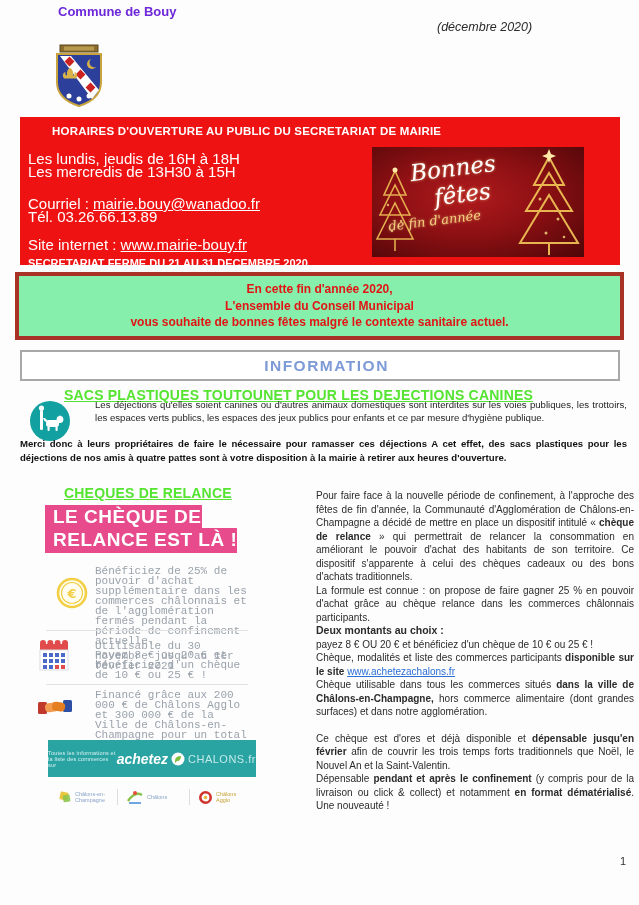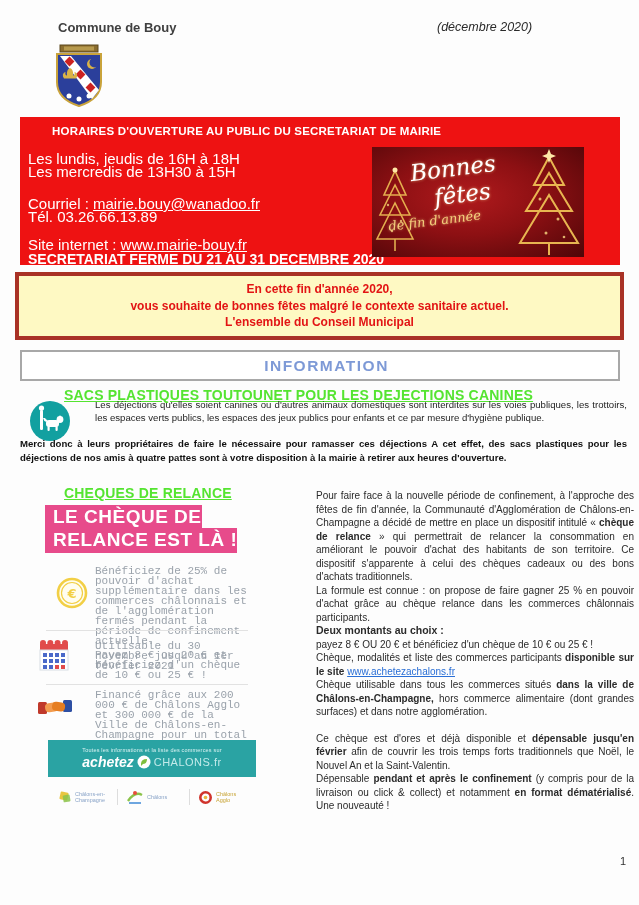--- a/index.html
+++ b/index.html
@@ -3,46 +3,46 @@
 <meta charset="utf-8">
 <style>
   * { margin:0; padding:0; box-sizing:border-box; }
   html,body { width:639px; height:905px; }
   body { font-family:"Liberation Sans", sans-serif; background:#fdfdfd; position:relative; overflow:hidden; color:#222; }
   .abs { position:absolute; }
   .b { font-weight:bold; }
   .lnk { color:#2a6fd6; text-decoration:underline; }
 
   
-  #commune-title { left:58px; top:20px; font-size:13px; font-weight:bold; color:#404040; }
+  #commune-title { left:58px; top:4px; font-size:13px; font-weight:bold; color:#6d28d9; }
   #issue-date { left:437px; top:20px; font-size:12.5px; font-style:italic; color:#2a2a2a; }
   #coat { left:52px; top:44px; }
 
   
   #red-box { left:20px; top:117px; width:600px; height:148px; background:#ee1212; color:#fff; }
   #red-box .rb-title { position:absolute; left:8px; top:8px; font-size:11.5px; font-weight:bold; letter-spacing:.2px;margin-left:24px; }
   .rb-line { position:absolute; left:8px; font-size:15px; }
   #rb-h1 { top:33px; } #rb-h2 { top:46px; }
   #rb-mail { top:78px; } #rb-tel { top:91px; }
   #rb-site { top:119px; }
-  #rb-closure { top:134px; font-weight:bold; text-decoration:underline; font-size:14px; }
+  #rb-closure { top:140px; font-weight:bold; text-decoration:underline; font-size:11px; }
   .wlink { color:#fff; text-decoration:underline; cursor:pointer; }
 
   
   #xmas { left:352px; top:30px; width:212px; height:110px; overflow:hidden;
           background:radial-gradient(ellipse at 45% 45%, #b01a1d 0%, #8d1013 45%, #4e0608 100%); }
   .xmas-txt { position:absolute; font-family:"DejaVu Serif", serif; font-style:italic; color:#fff;
               text-shadow:0 0 3px rgba(255,220,150,.7); }
   #xm-l1 { left:38px; top:8px; font-size:23px; transform:rotate(-7deg); }
   #xm-l2 { left:62px; top:34px; font-size:23px; transform:rotate(-7deg); }
   #xm-l3 { left:16px; top:66px; font-size:13px; color:#f3cf7c; transform:rotate(-7deg); }
   .xm-tree { position:absolute; }
 
   
-  #greet-box { left:15px; top:272px; width:609px; height:68px; background:#fef9c3; border:4px solid #a93226;
+  #greet-box { left:15px; top:272px; width:609px; height:68px; background:#86efac; border:4px solid #a93226;
                display:flex; flex-direction:column; justify-content:center; align-items:center; }
   #greet-box p { color:#e21414; font-weight:bold; font-size:12px; line-height:16.5px; text-align:center; }
 
   
   #info-box { left:20px; top:350px; width:600px; height:31px; border:2px solid #a8a8a8; background:#fff;
               display:flex; align-items:center; justify-content:center; }
   #info-box span { color:#7d99d6; font-weight:bold; font-size:15.5px; letter-spacing:1.5px;padding-left:13px; }
 
   
   .green-head { color:#55e431; font-weight:bold; font-size:14px; text-decoration:underline; letter-spacing:.2px;padding-left:44px; }
@@ -62,21 +62,21 @@
   .lc-text { position:absolute; width:156px; font-size:11px; line-height:10px; color:#9aa2ab;font-family:Liberation Mono, monospace; }
   .lc-text p + p { margin-top:4px; }
   .lc-div { position:absolute; width:202px; height:1px; background:#e2e2e2; left:46px; }
   #it1-icon { left:56px; top:577px; } #it1-text { left:95px; top:566px; }
   #d1 { top:630px; }
   #it2-icon { left:38px; top:638px; } #it2-text { left:95px; top:641px; }
   #d2 { top:684px; }
   #it3-icon { left:38px; top:695px; } #it3-text { left:95px; top:690px; }
 
   #shop-banner { left:48px; top:740px; width:208px; height:37px; background:#2aa3a3;
-                 display:flex; flex-direction:column; align-items:center; justify-content:center; gap:1px; }
+                 display:flex; flex-direction:row; align-items:center; justify-content:center; gap:1px; }
   #shop-banner .cap { font-size:5.5px; color:#d9f2f2; letter-spacing:.2px; }
   #shop-banner .brandrow { display:flex; align-items:center; gap:3px; }
   #shop-banner .brand1 { color:#fff; font-weight:bold; font-style:italic; font-size:14px; }
   #shop-banner .brand2 { color:#c2eaea; font-size:11px; letter-spacing:.5px; }
 
   #partners { left:58px; top:785px; width:200px; height:24px; display:flex; align-items:center; gap:8px; }
   .pl { display:flex; align-items:center; gap:3px; }
   .pl-name { font-size:5.5px; color:#8aa4c8; line-height:6px; width:34px; }
   .pl-sep { width:1px; height:16px; background:#ddd; }
 
@@ -152,22 +152,22 @@
         </g>
     </svg>
     <div class="xmas-txt" id="xm-l1">Bonnes</div>
     <div class="xmas-txt" id="xm-l2">fêtes</div>
     <div class="xmas-txt" id="xm-l3">de fin d'année</div>
   </div>
 </div>
 
 <div class="abs" id="greet-box">
   <p>En cette fin d'année 2020,</p>
+  <p>L'ensemble du Conseil Municipal</p>
   <p>vous souhaite de bonnes fêtes malgré le contexte sanitaire actuel.</p>
-  <p>L'ensemble du Conseil Municipal</p>
 </div>
 
 <div class="abs" id="info-box">
   <span>INFORMATION</span>
 </div>
 
 <div class="abs green-head" id="dog-head">SACS PLASTIQUES TOUTOUNET POUR LES DEJECTIONS CANINES</div>
 
 <svg class="abs" id="dog-icon" width="42" height="42" viewBox="0 0 42 42">
   <circle cx="21" cy="21" r="20" fill="#12a0a0"></circle>

